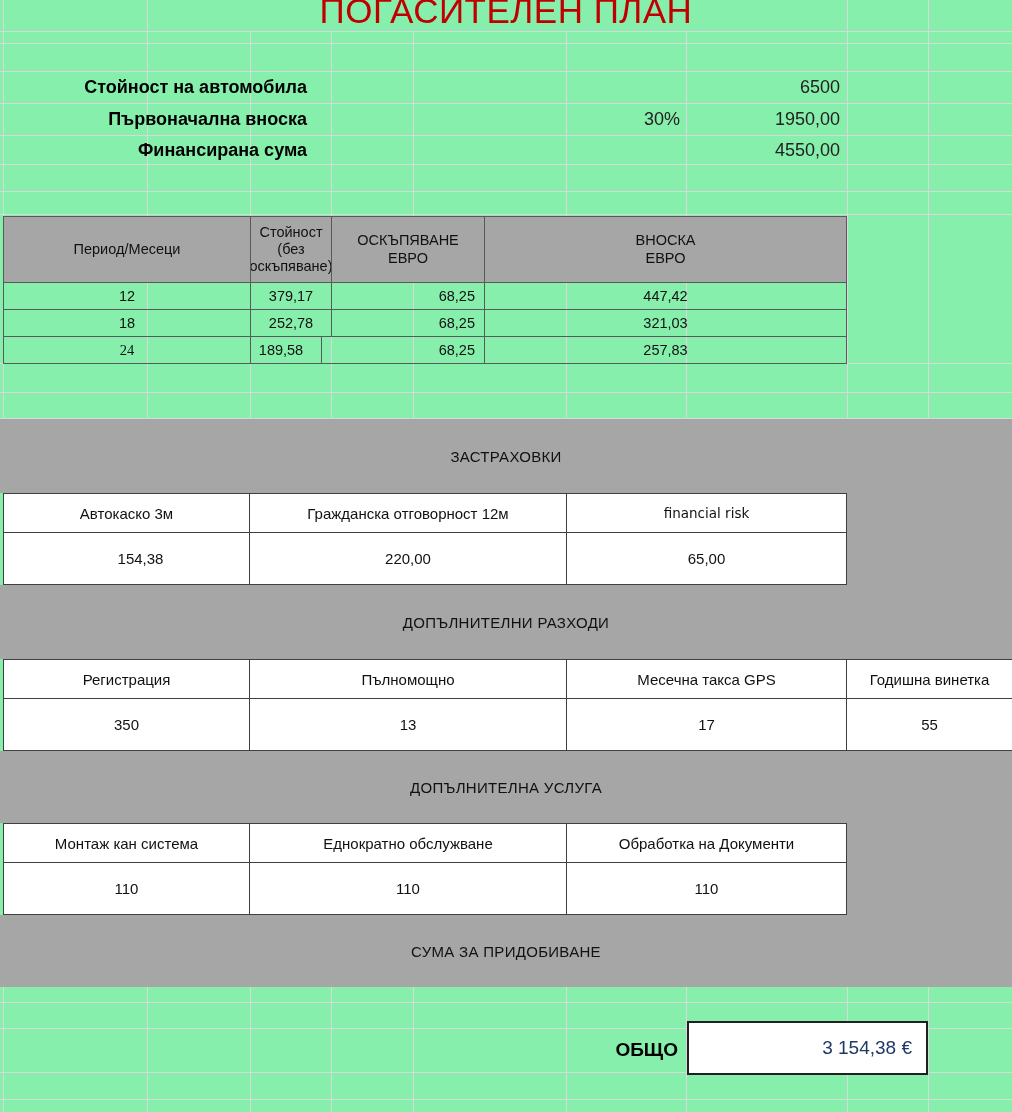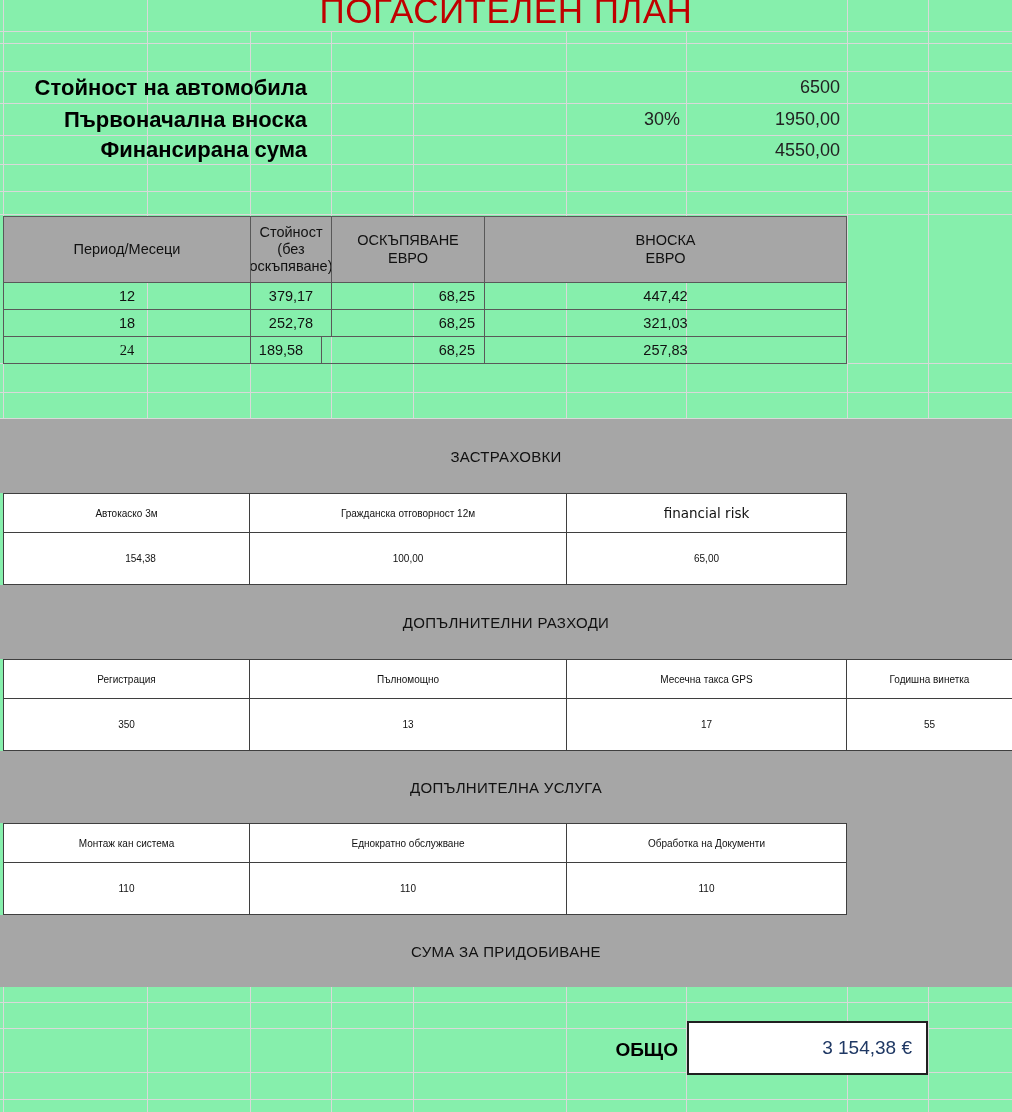--- a/index.html
+++ b/index.html
@@ -56,21 +56,21 @@
     justify-content: center;
     font-size: 35px;
     color: #C00000;
     letter-spacing: 0.5px;
     white-space: nowrap;
   }
 
   
   .sum-label {
     font-weight: bold;
-    font-size: 22px;
+    font-size: 18px;
     color: #000000;
   }
   .sum-value {
     font-size: 18px;
     color: #222222;
   }
 
   
   .tbl-box {
     position: absolute;
@@ -115,21 +115,21 @@
   }
 
   
   .sub-cell {
     position: absolute;
     box-sizing: border-box;
     display: flex;
     align-items: center;
     justify-content: center;
     text-align: center;
-    font-size: 10px;
+    font-size: 15px;
     color: #111111;
     background: #ffffff;
     border: 1px solid #3f3f3f;
     overflow: hidden;
   }
   .sub-cell.nl { border-left: none; }
   .sub-cell.nt { border-top: none; }
   .font-alt { font-family: "DejaVu Sans", sans-serif; font-size: 13.5px; }
 
   
@@ -232,21 +232,21 @@
 
   <div class="banner" style="left:0px; top:419px; width:1012px; height:74px;">ЗАСТРАХОВКИ</div>
 
   <div class="grey-fill" style="left:847px; top:493px; width:165px; height:92px;"></div>
 
   <div class="sub-cell" style="left:3px;   top:493px; width:247px; height:40px;">Автокаско 3м</div>
   <div class="sub-cell nl" style="left:250px; top:493px; width:317px; height:40px;">Гражданска отговорност 12м</div>
   <div class="sub-cell nl font-alt" style="left:567px; top:493px; width:280px; height:40px;">financial risk</div>
 
   <div class="sub-cell nt" style="left:3px;   top:533px; width:247px; height:52px;padding-left:28px;">154,38</div>
-  <div class="sub-cell nt nl" style="left:250px; top:533px; width:317px; height:52px;">100,00</div>
+  <div class="sub-cell nt nl" style="left:250px; top:533px; width:317px; height:52px;">220,00</div>
   <div class="sub-cell nt nl" style="left:567px; top:533px; width:280px; height:52px;">65,00</div>
 
   <div class="banner" style="left:0px; top:585px; width:1012px; height:74px;">ДОПЪЛНИТЕЛНИ РАЗХОДИ</div>
 
   <div class="sub-cell" style="left:3px;   top:659px; width:247px; height:40px;">Регистрация</div>
   <div class="sub-cell nl" style="left:250px; top:659px; width:317px; height:40px;">Пълномощно</div>
   <div class="sub-cell nl" style="left:567px; top:659px; width:280px; height:40px;">Месечна такса GPS</div>
   <div class="sub-cell nl" style="left:847px; top:659px; width:166px; height:40px;">Годишна винетка</div>
 
   <div class="sub-cell nt" style="left:3px;   top:699px; width:247px; height:52px;">350</div>

